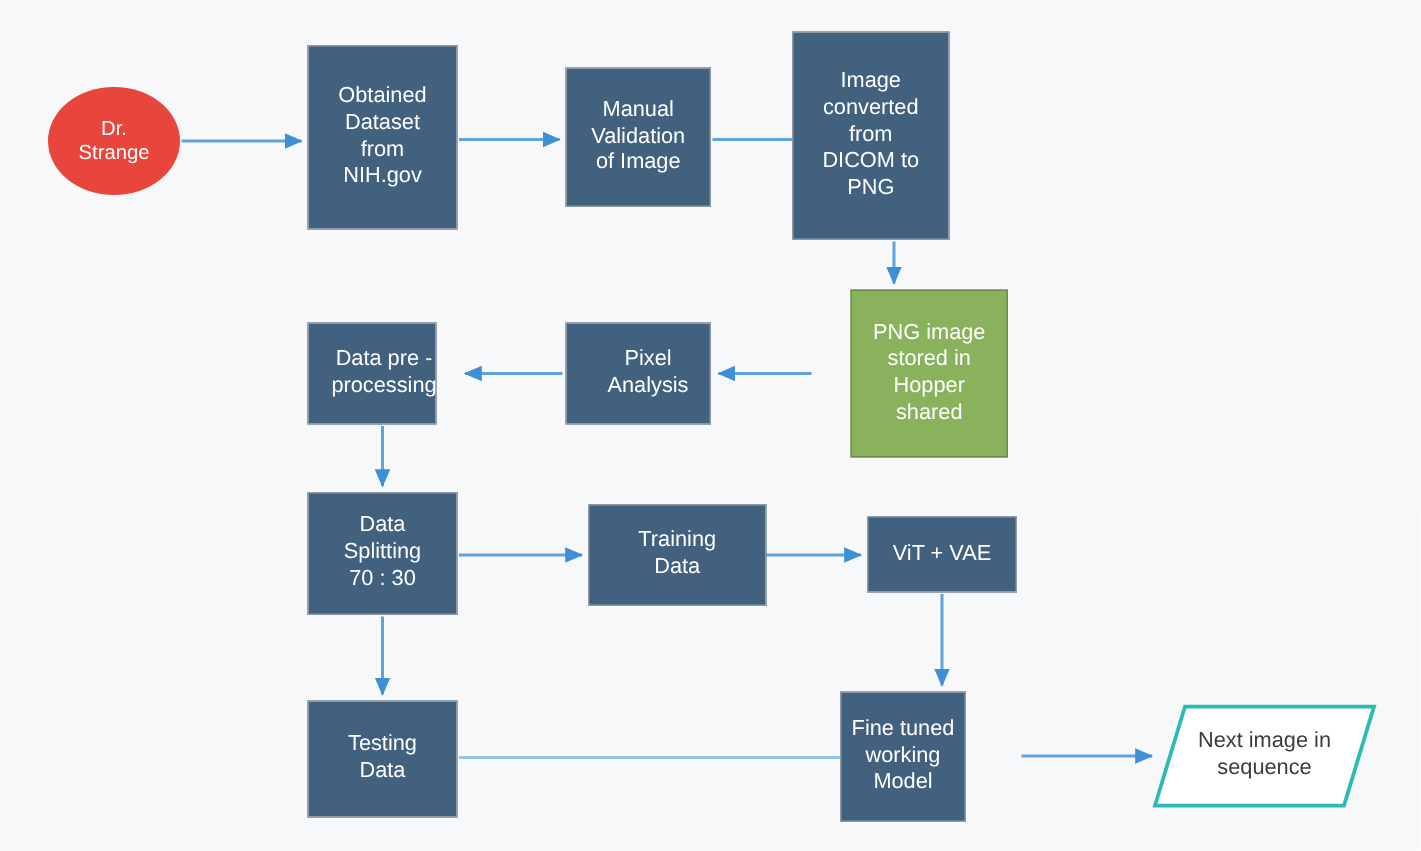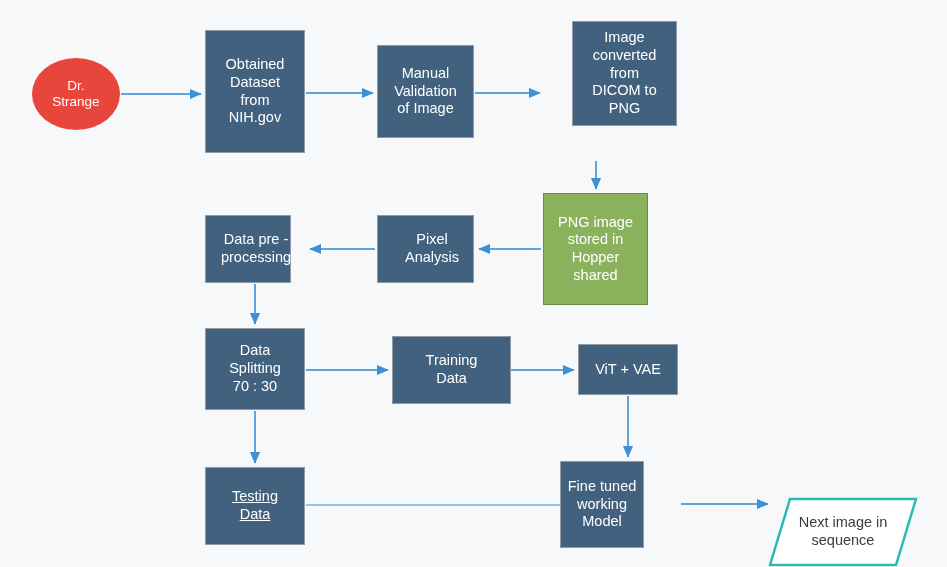--- a/index.html
+++ b/index.html
@@ -37,20 +37,21 @@
     background: #41617F;
     border: 1px solid #8F9AA6;
     color: #FFFFFF;
     font-size: 14.5px;
   }
   .node-store {
     background: #8AB25C;
     border: 1px solid #6D8C48;
     color: #FFFFFF;
     font-size: 14.5px;
+    margin-left: 24px;
   }
   .node-actor {
     background: #E8453C;
     border-radius: 50%;
     color: #FFFFFF;
     font-size: 13.5px;
   }
   .node-output {
     background: transparent;
     color: #3C3C3C;
@@ -122,21 +123,21 @@
 from
 NIH.gov</span>
   </div>
 
   <div class="node node-process" style="left:377px; top:45px; width:97px; height:93px;">
     <span>Manual
 Validation
 of Image</span>
   </div>
 
-  <div class="node node-process" style="left:572px; top:21px; width:105px; height:105px;justify-content:center;">
+  <div class="node node-process" style="left:528px; top:21px; width:105px; height:139px;justify-content:center;">
     <span>Image
 converted
 from
 DICOM to
 PNG</span>
   </div>
 
   <div class="node node-store" style="left:543px; top:193px; width:105px; height:112px;">
     <span>PNG image
 stored in
@@ -162,32 +163,32 @@
 
   <div class="node node-process" style="left:392px; top:336px; width:119px; height:68px;">
     <span>Training
 Data</span>
   </div>
 
   <div class="node node-process" style="left:578px; top:344px; width:100px; height:51px;">
     <span>ViT + VAE</span>
   </div>
 
-  <div class="node node-process" style="left:205px; top:467px; width:100px; height:78px;text-decoration:underline;">
+  <div class="node node-process" style="left:205px; top:467px; width:100px; height:78px;">
     <span>Testing
 Data</span>
   </div>
 
   <div class="node node-process" style="left:560px; top:461px; width:84px; height:87px;">
     <span>Fine tuned
 working
 Model</span>
   </div>
 
-  <div class="node node-output" style="left:768px; top:497px; width:150px; height:70px;">
+  <div class="node node-output" style="left:768px; top:469px; width:150px; height:70px;">
     <svg class="para-shape" viewBox="0 0 150 70" preserveAspectRatio="none">
       <polygon points="22,2 148,2 128,68 2,68" fill="#FFFFFF" stroke="#2BBAB4" stroke-width="2.5"></polygon>
     </svg>
     <span class="para-label">Next image in
 sequence</span>
   </div>
 
 </div>
 
 </body></html>

